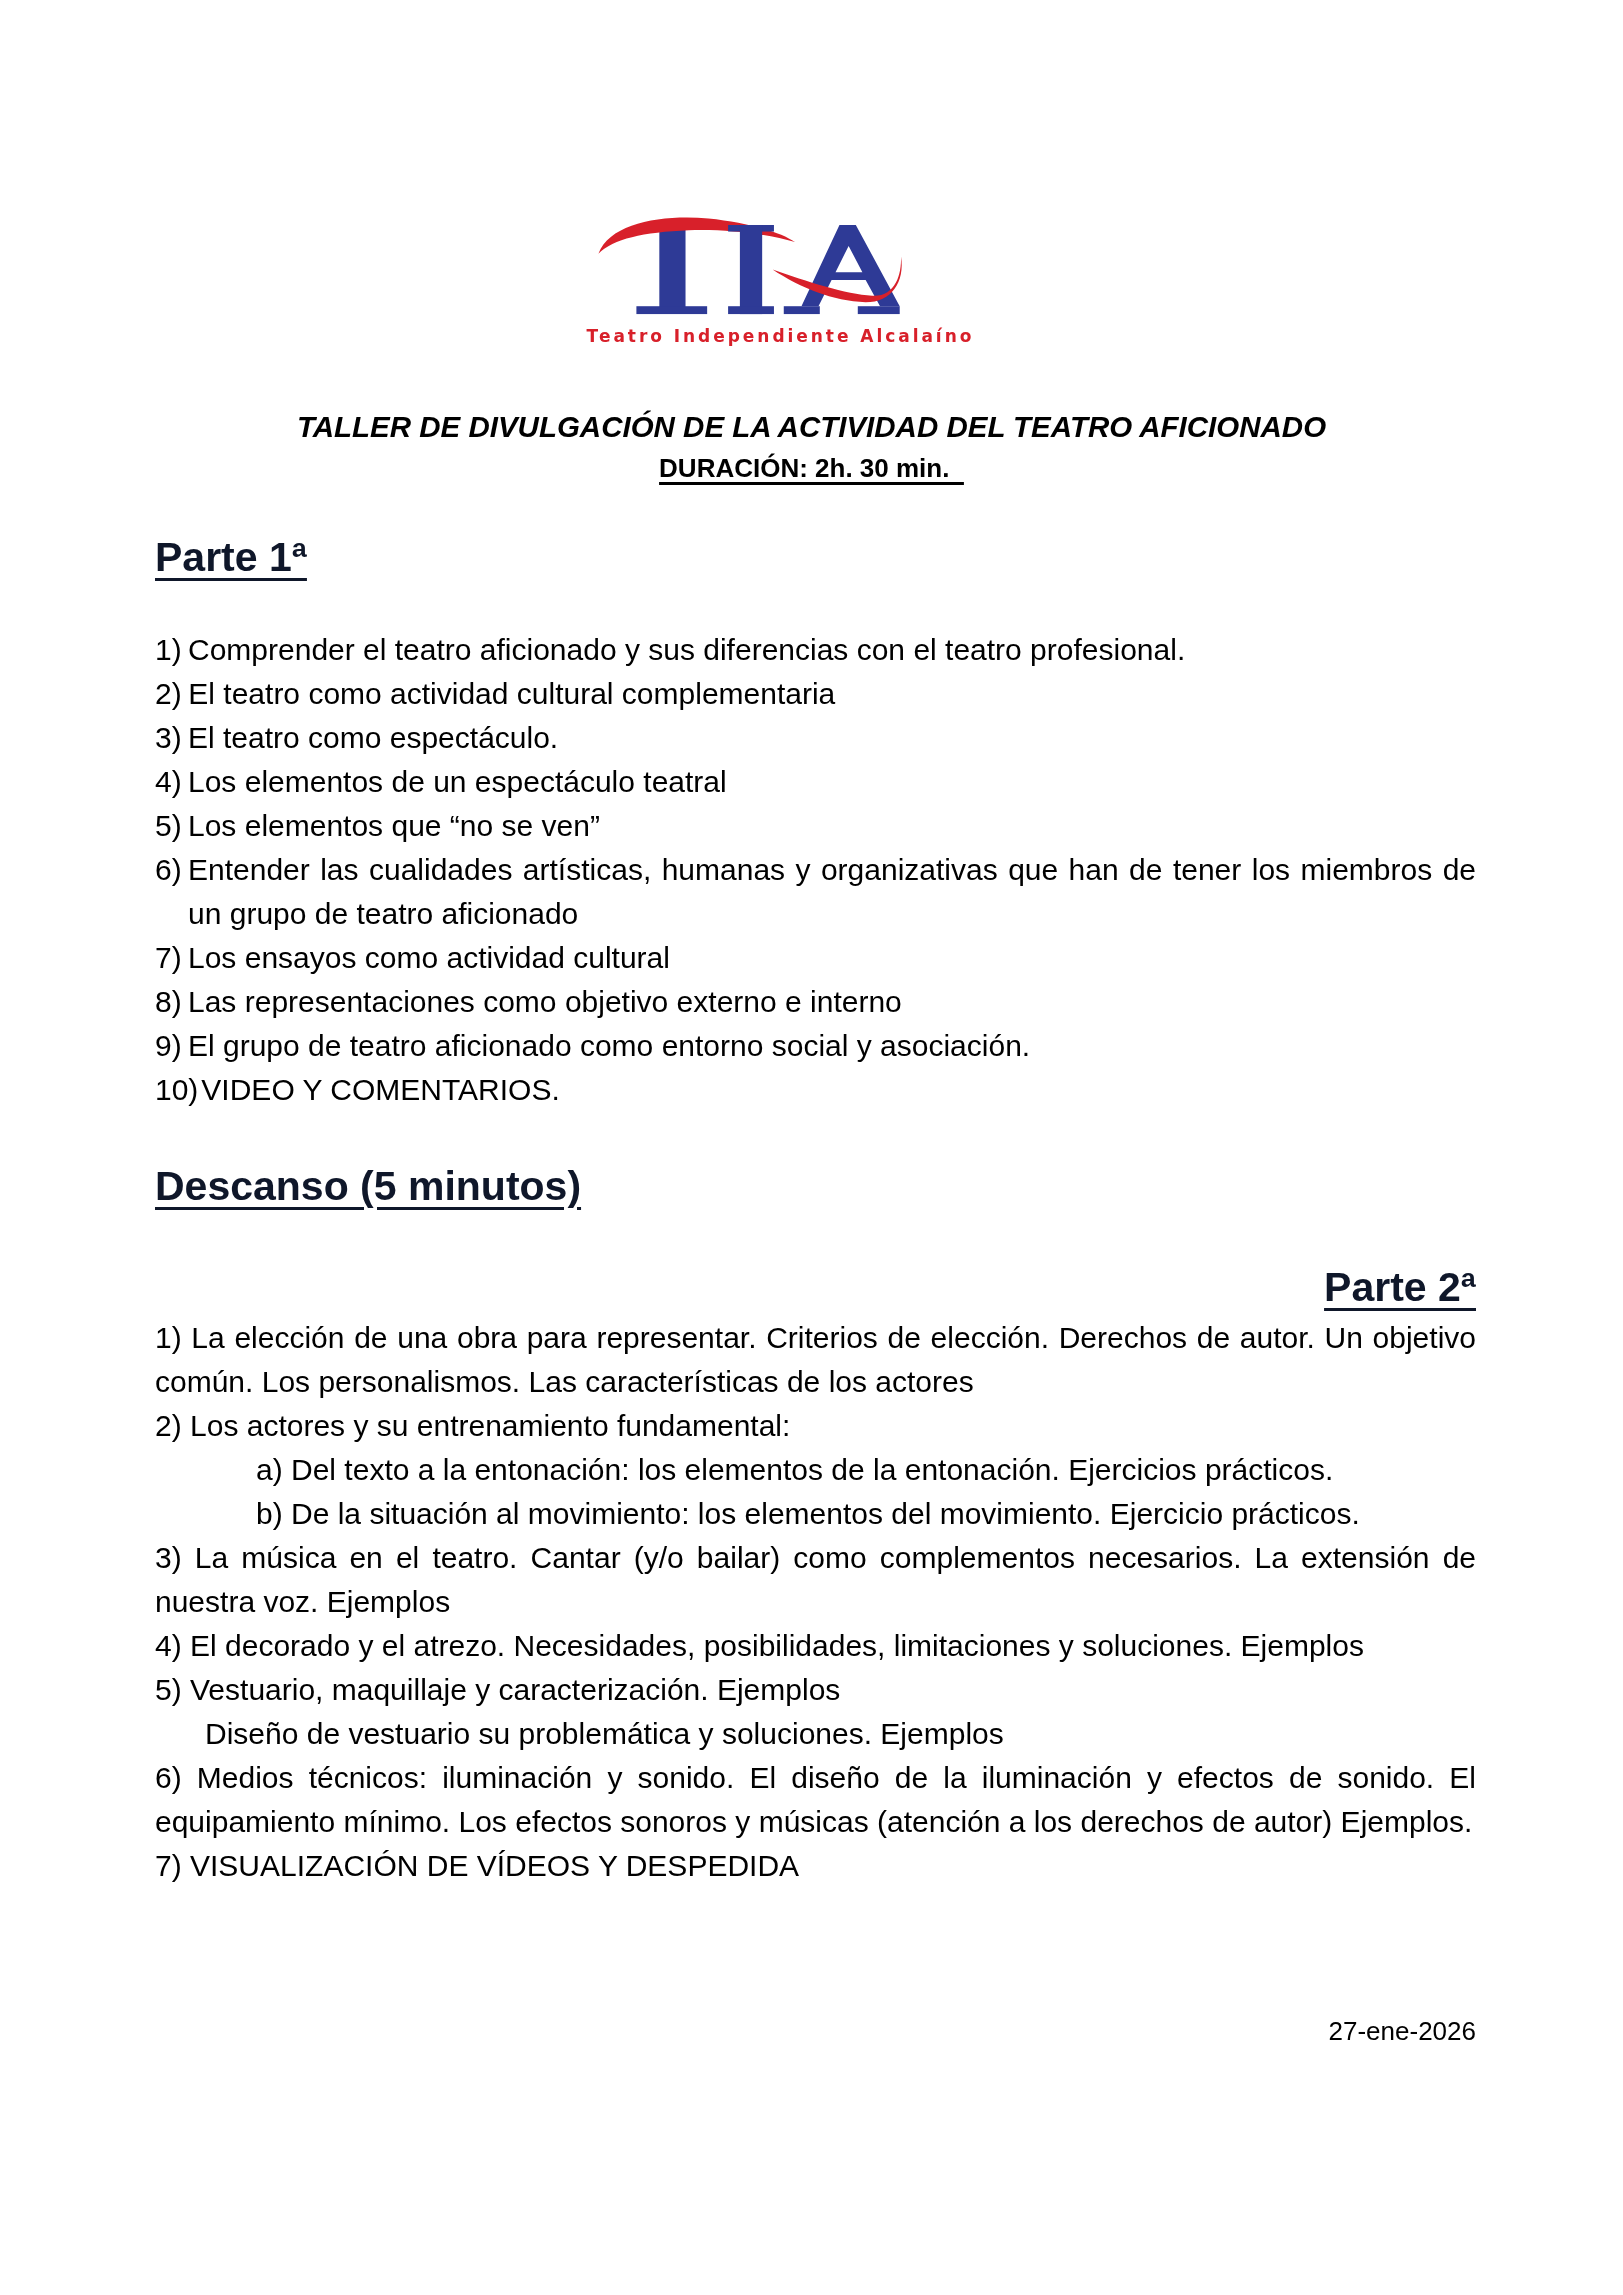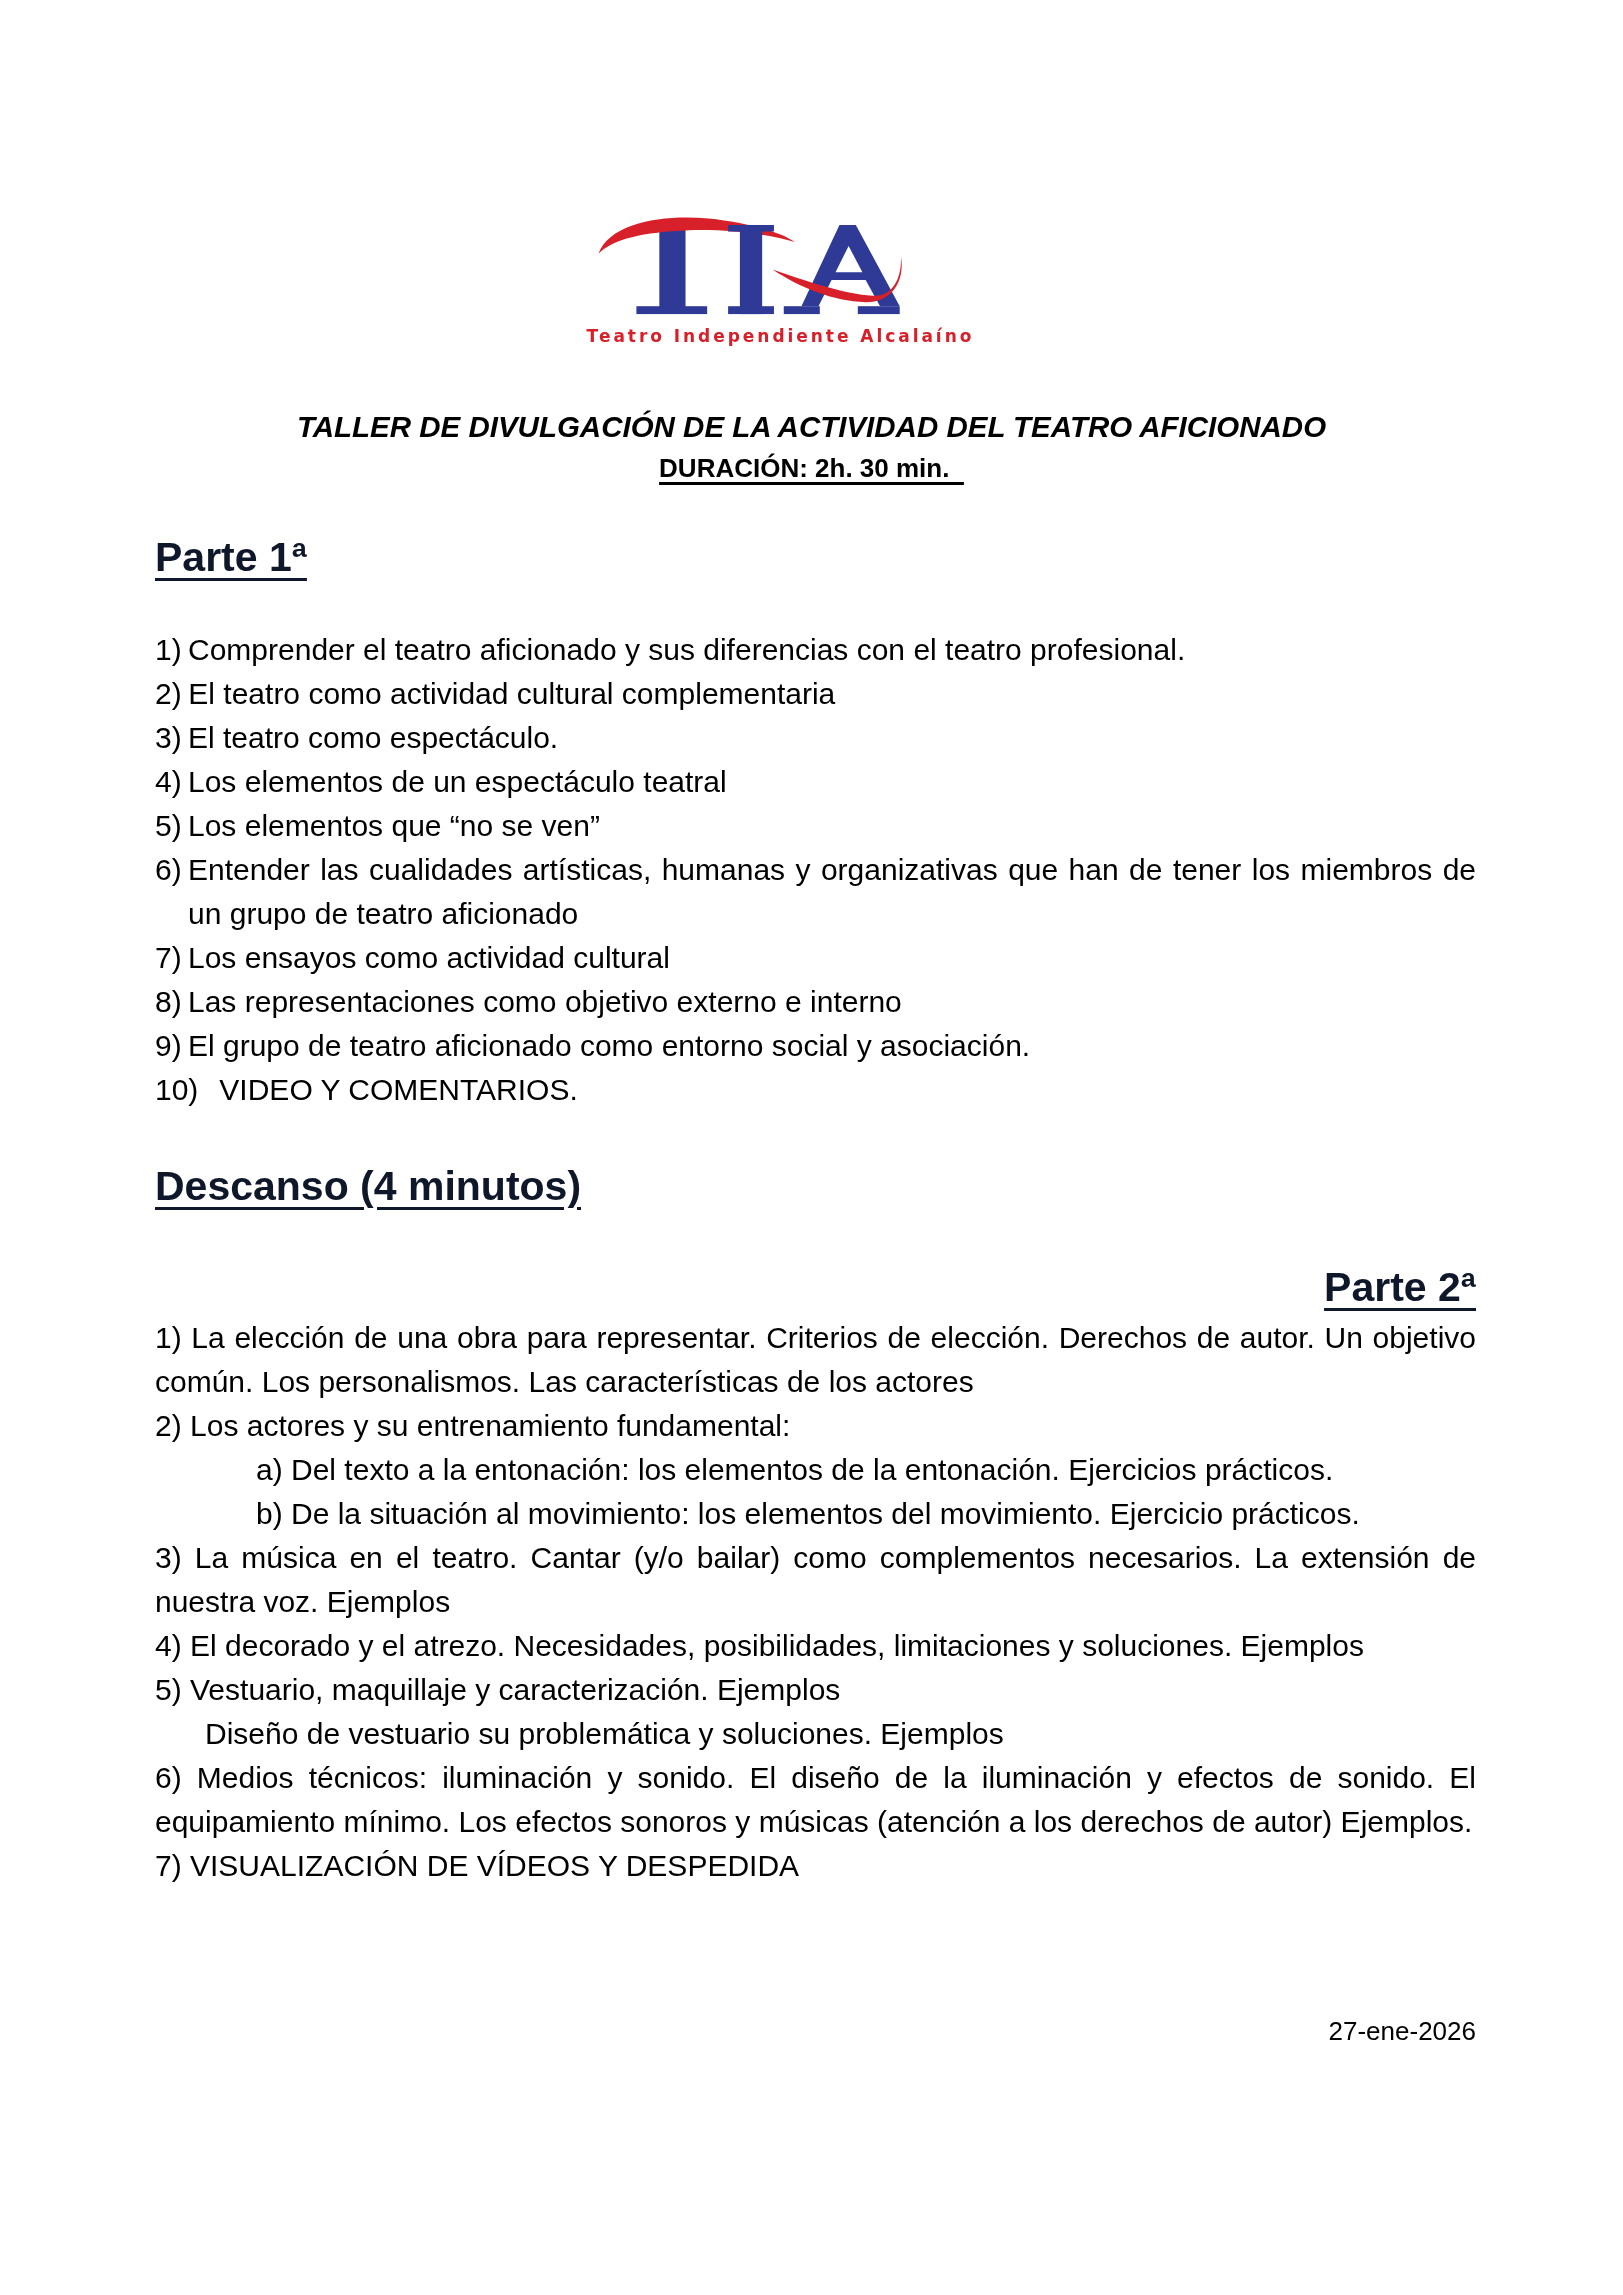--- a/index.html
+++ b/index.html
@@ -10,21 +10,21 @@
   .logo { position: absolute; left: 584px; top: 196px; width: 524px; height: 151px; }
   .logo svg { width: 100%; height: 100%; }
   .title-block { position: absolute; left: 0; width: 1623px; top: 405px; text-align: center; }
   .title { font-weight: bold; font-size: 29.5px; line-height: 43px; margin: 0; font-style: italic; }
   .duration { font-weight: bold; font-size: 26px; line-height: 41px; text-decoration: underline; text-decoration-thickness: 2.6px; text-underline-offset: 5.2px; white-space: pre; }
   .content { position: absolute; left: 155px; width: 1321px; }
   .heading { color: #0f172a; font-weight: bold; font-size: 41px; text-decoration: underline; text-decoration-thickness: 3.3px; text-underline-offset: 6.5px; margin: 0; line-height: 52px; }
   .line { font-size: 30px; line-height: 44px; margin: 0; }
   .item { display: flex; }
   .num { width: 33px; flex: none; }
-  .num.wide { width: auto; margin-right: 21px; }
+  .num.wide { width: auto; margin-right: 3px; }
   .txt { flex: 1; }
   .justify { text-align: justify; text-align-last: left; }
   .sub { padding-left: 101px; }
   .sub2 { padding-left: 50px; }
   .date { position: absolute; right: 147px; top: 2016px; font-size: 26px; }
 </style>
 </head>
 <body>
 
 <div class="logo">
@@ -100,21 +100,21 @@
     <span class="num">9)</span>
     <span class="txt">El grupo de teatro aficionado como entorno social y asociación.</span>
   </div>
   <div class="line item">
     <span class="num wide">10)</span>
     <span class="txt">VIDEO Y COMENTARIOS.</span>
   </div>
 </div>
 
 <div class="content" style="top:1160px;">
-  <p class="heading">Descanso (4 minutos)</p>
+  <p class="heading">Descanso (5 minutos)</p>
 </div>
 
 <div class="content" style="top:1261px;text-align:right;">
   <p class="heading">Parte 2ª</p>
 </div>
 
 <div class="content" style="top:1316px;">
   <p class="line justify">1) La elección de una obra para representar. Criterios de elección. Derechos de autor. Un objetivo común. Los personalismos. Las características de los actores</p>
   <p class="line">2) Los actores y su entrenamiento fundamental:</p>
   <p class="line sub">a) Del texto a la entonación: los elementos de la entonación. Ejercicios prácticos.</p>

